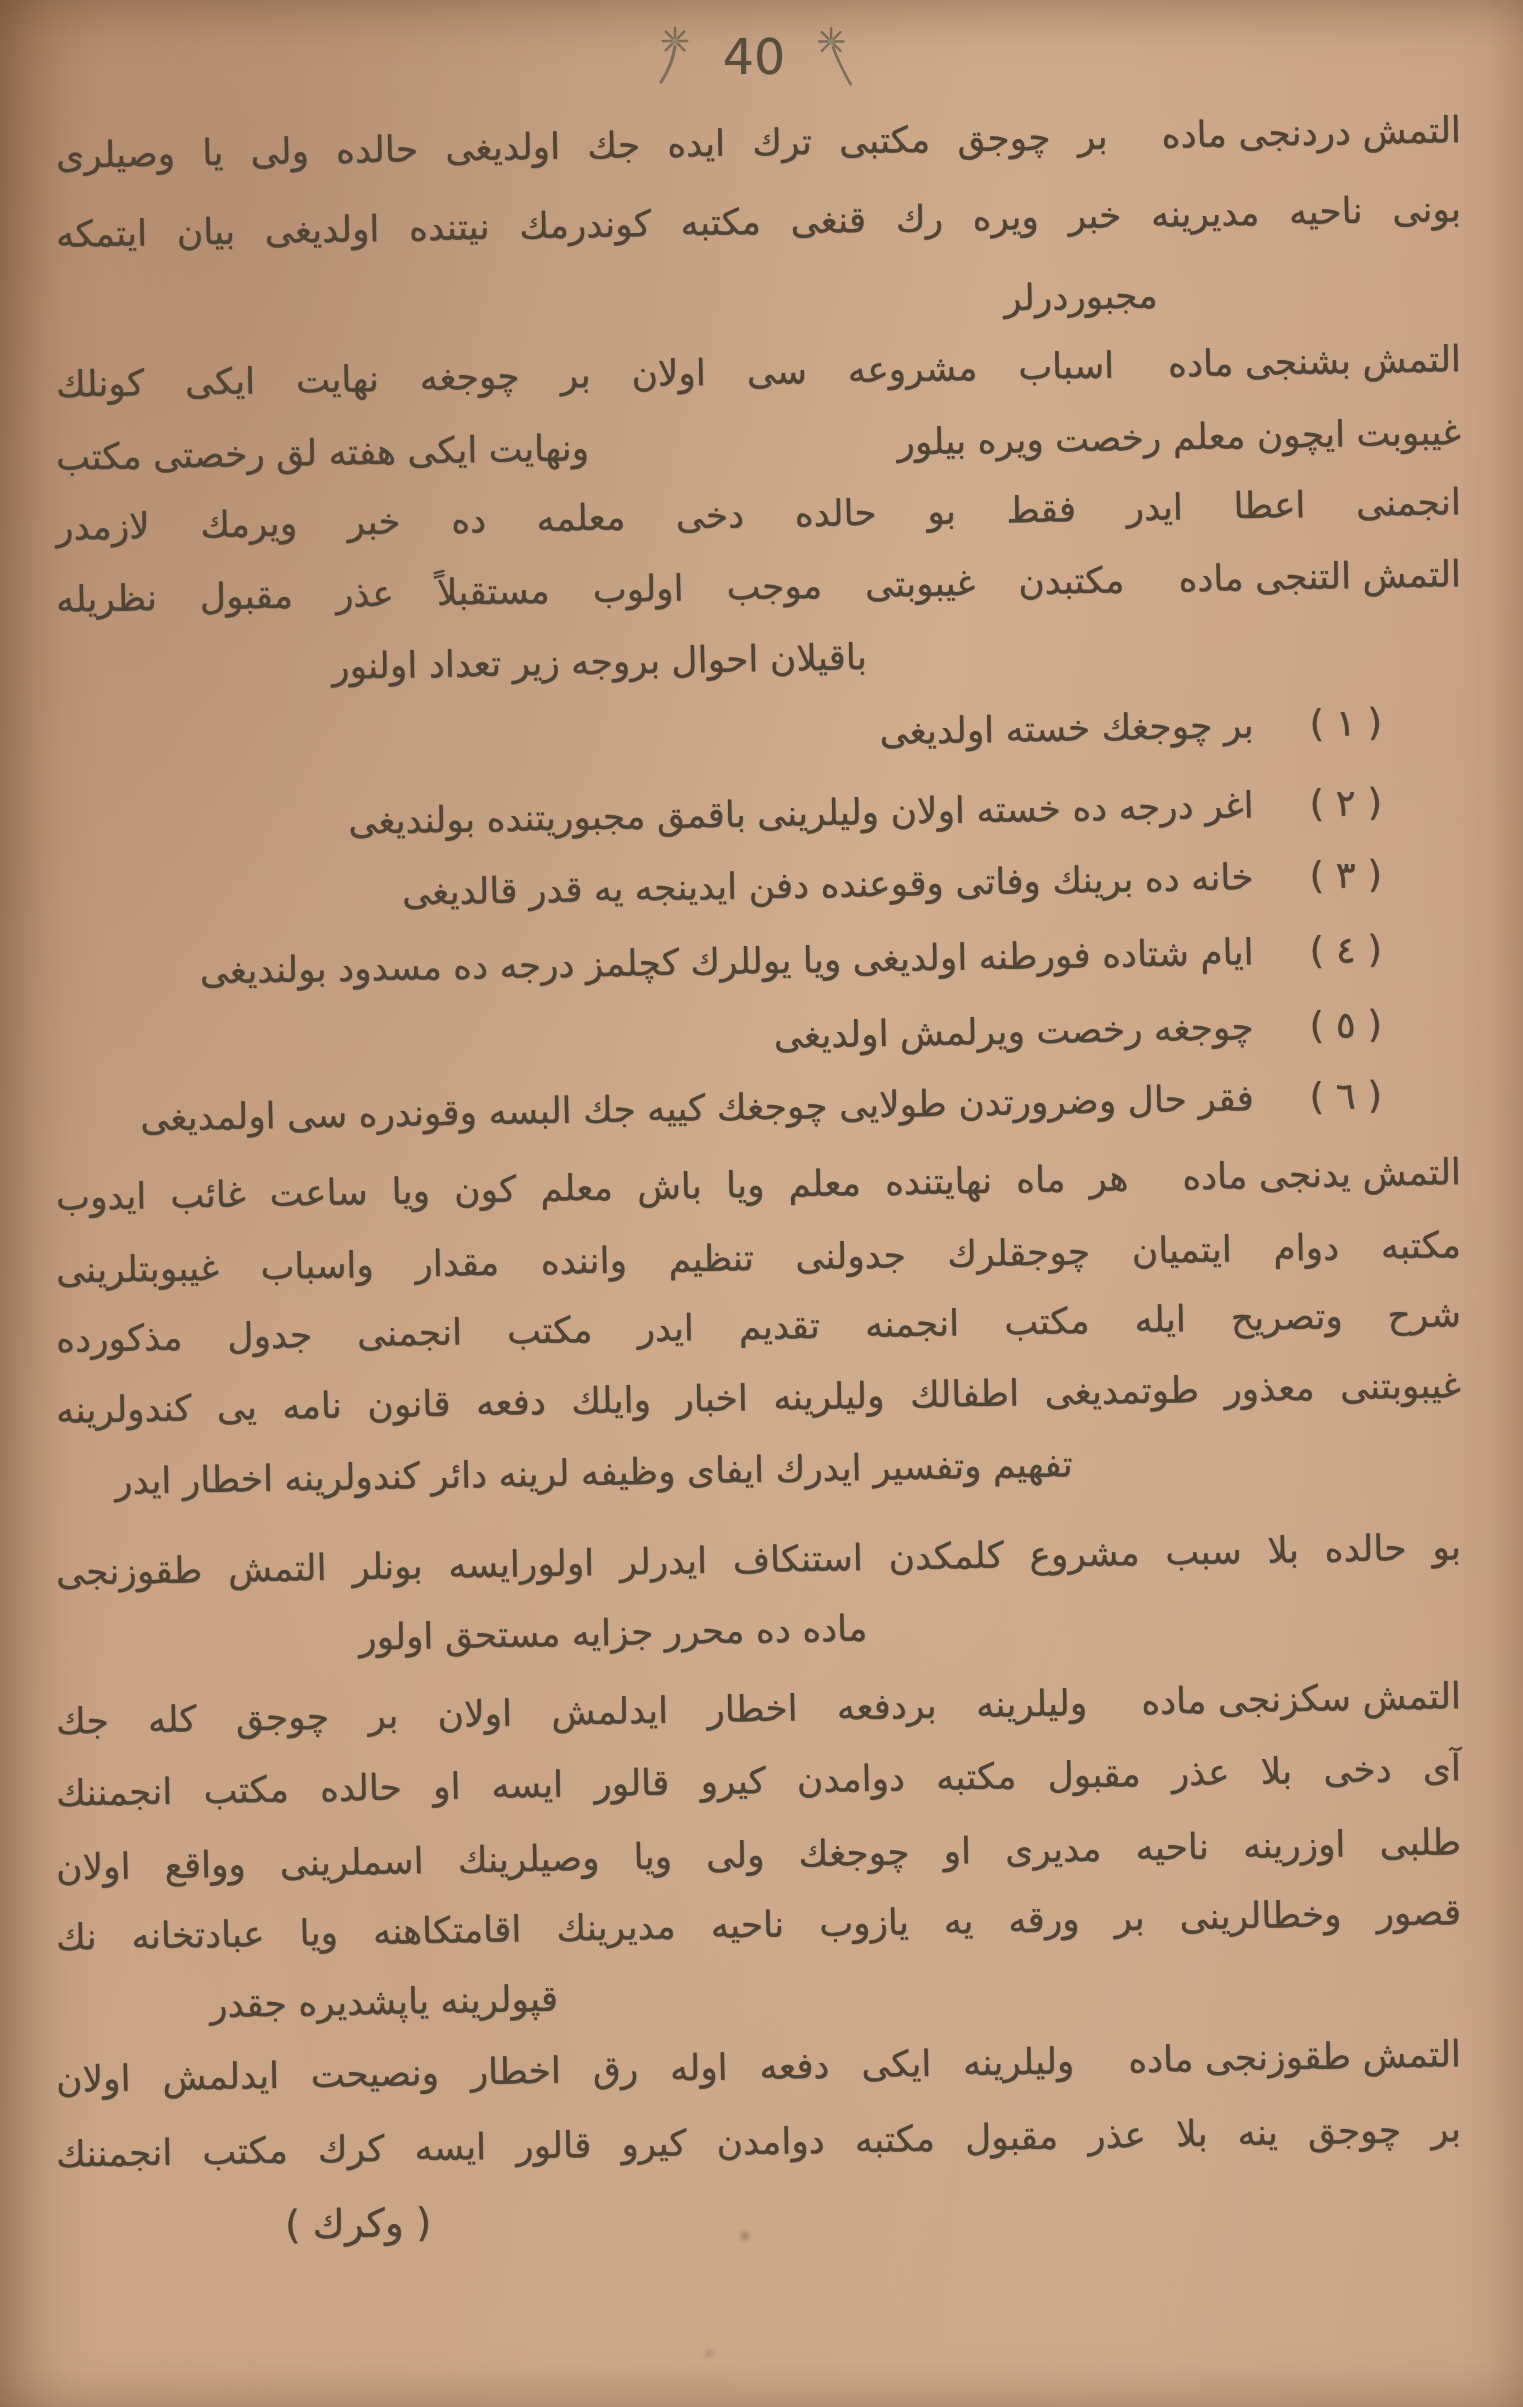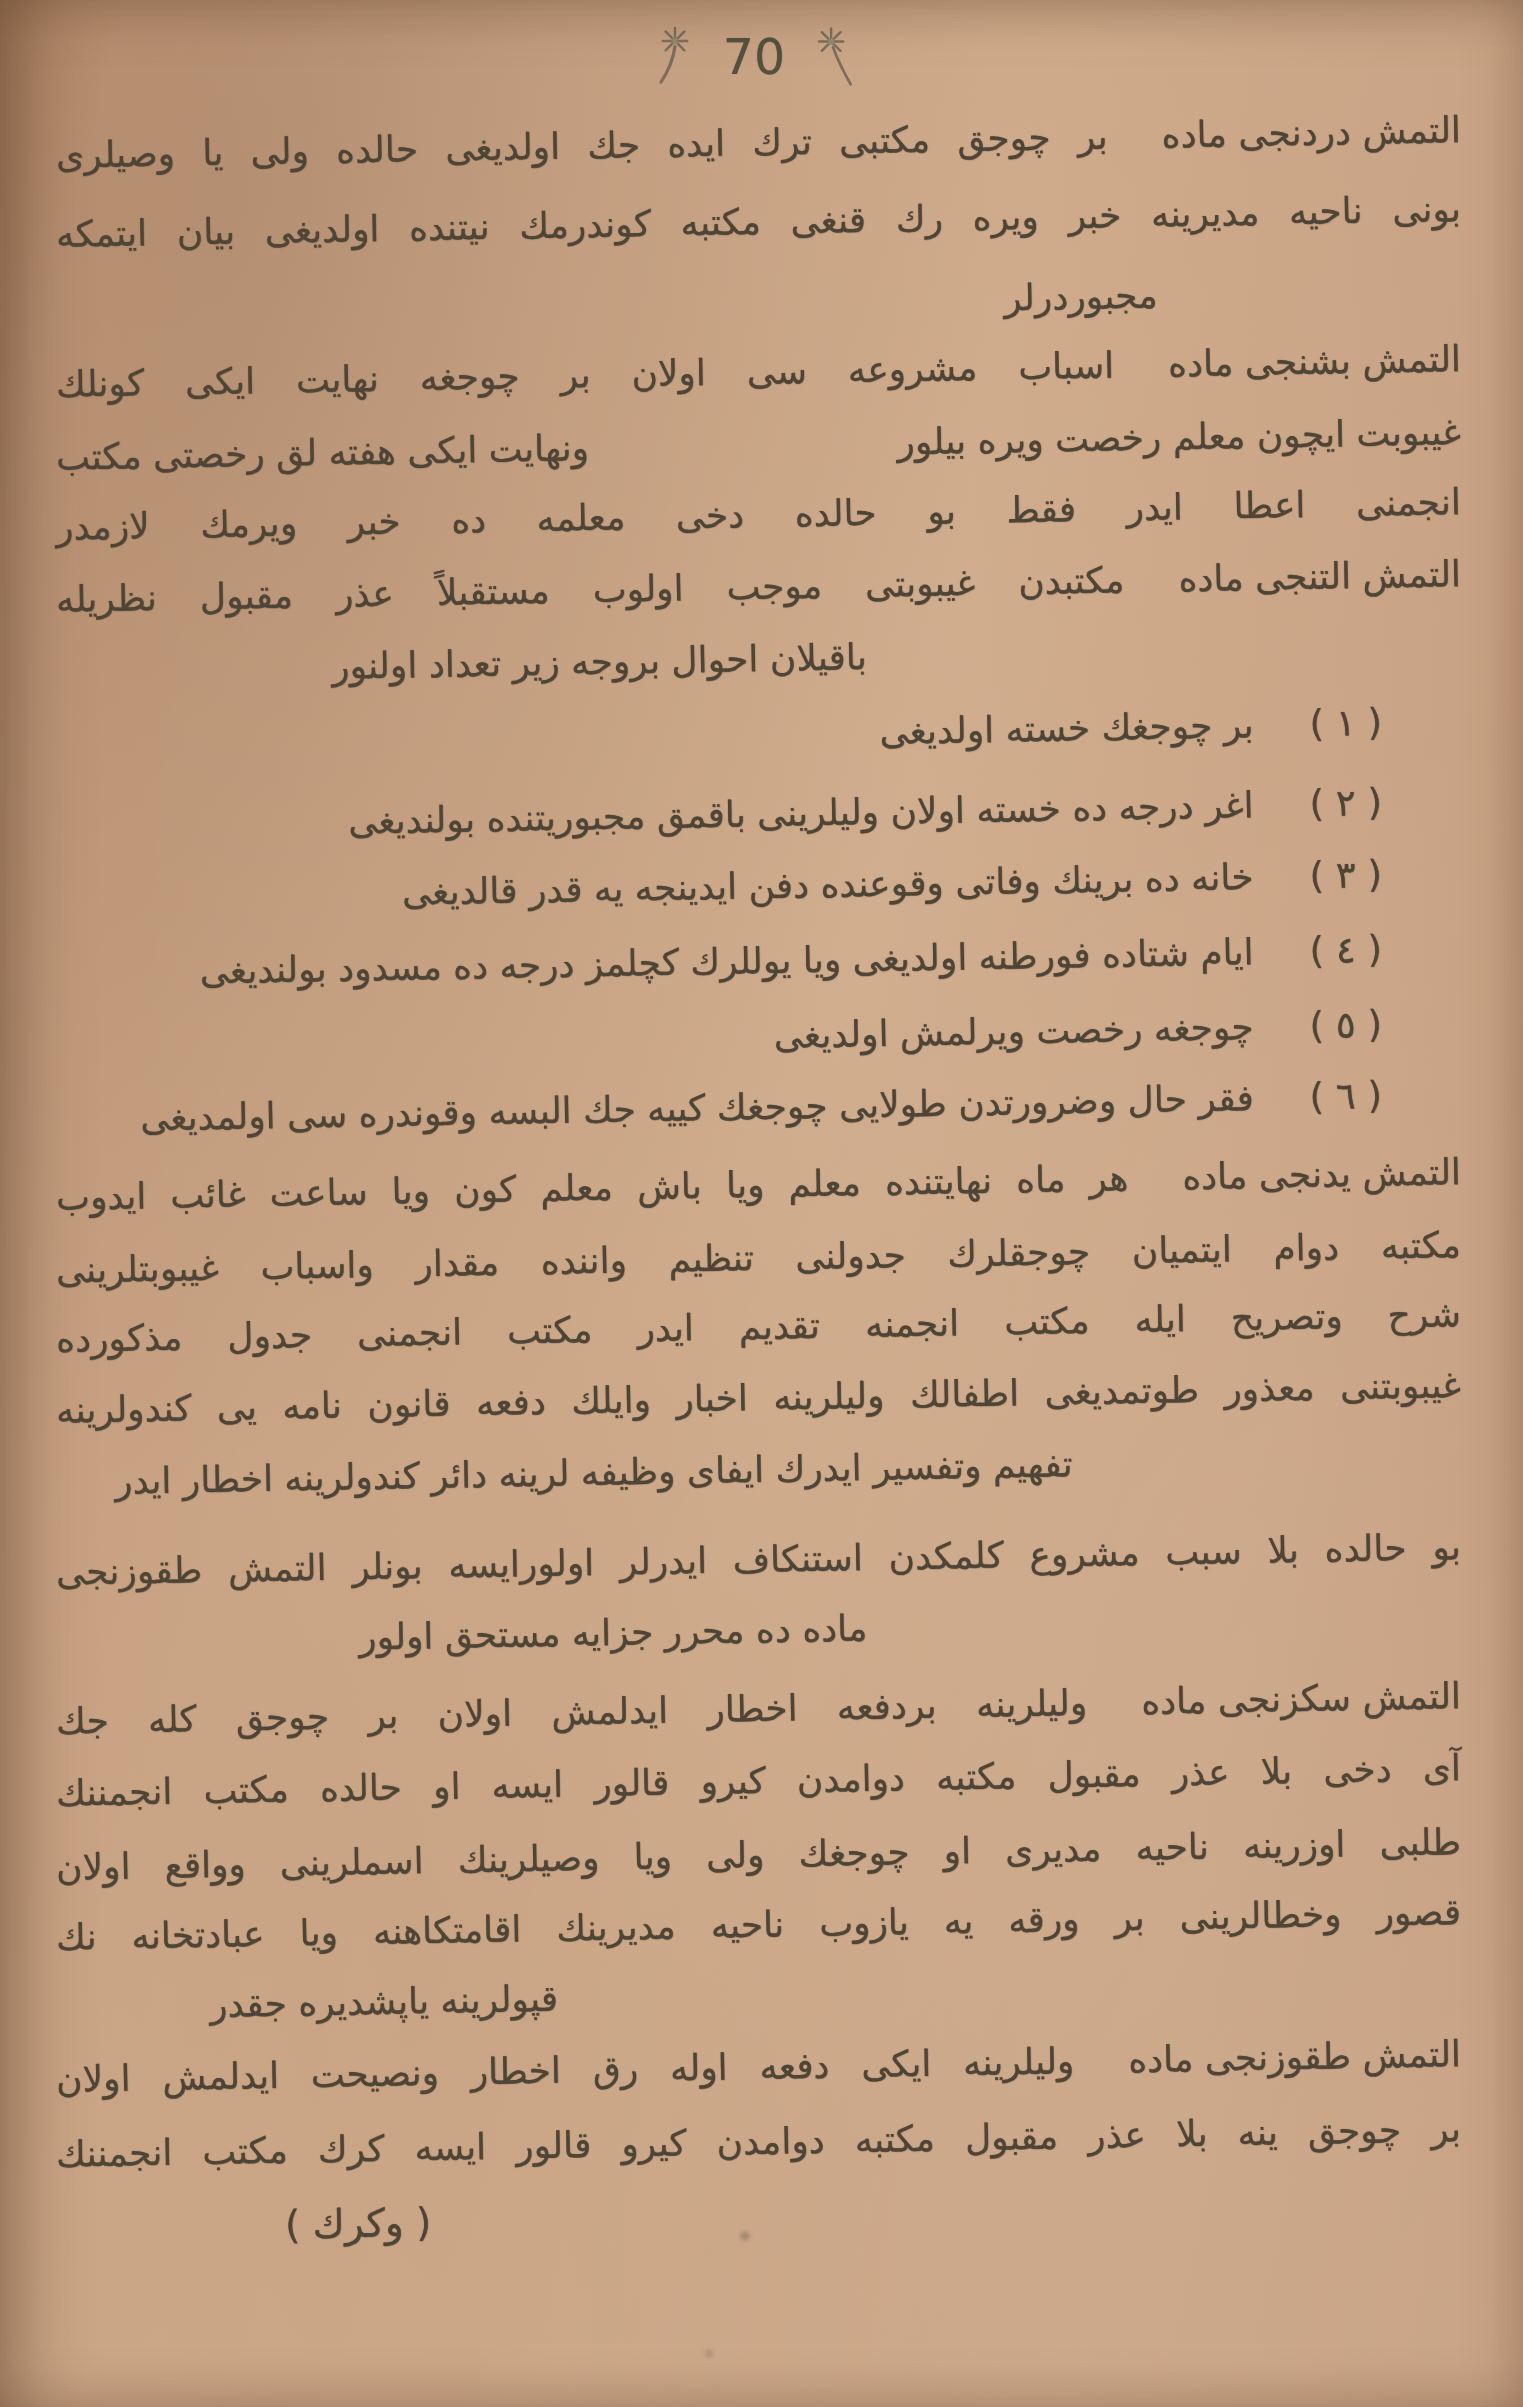--- a/index.html
+++ b/index.html
@@ -73,21 +73,21 @@
           <line x1="23" y1="20" x2="36" y2="20"></line>
             <line x1="23" y1="20" x2="33" y2="30"></line>
           <line x1="23" y1="20" x2="13" y2="30"></line>
             <line x1="23" y1="20" x2="10" y2="20"></line>
           <line x1="23" y1="20" x2="13" y2="10"></line>
           <circle cx="23" cy="20" r="3.5" fill="#8b8468" stroke="none"></circle>
           <path d="M23 26 C21 40 16 52 8 64" stroke-width="3.4"></path>
         </g>
       </svg>
     </span>
-    <span class="pagenum">70</span>
+    <span class="pagenum">40</span>
     <span>
       <svg width="43" height="69" viewBox="0 0 46 74">
         <g stroke="#6f6555" stroke-width="2.6" stroke-linecap="round" opacity="0.85" fill="none">
           <line x1="21" y1="22" x2="21" y2="8"></line>
             <line x1="21" y1="22" x2="31" y2="12"></line>
           <line x1="21" y1="22" x2="34" y2="22"></line>
             <line x1="21" y1="22" x2="31" y2="32"></line>
           <line x1="21" y1="22" x2="11" y2="32"></line>
             <line x1="21" y1="22" x2="8" y2="22"></line>
           <line x1="21" y1="22" x2="11" y2="12"></line>

